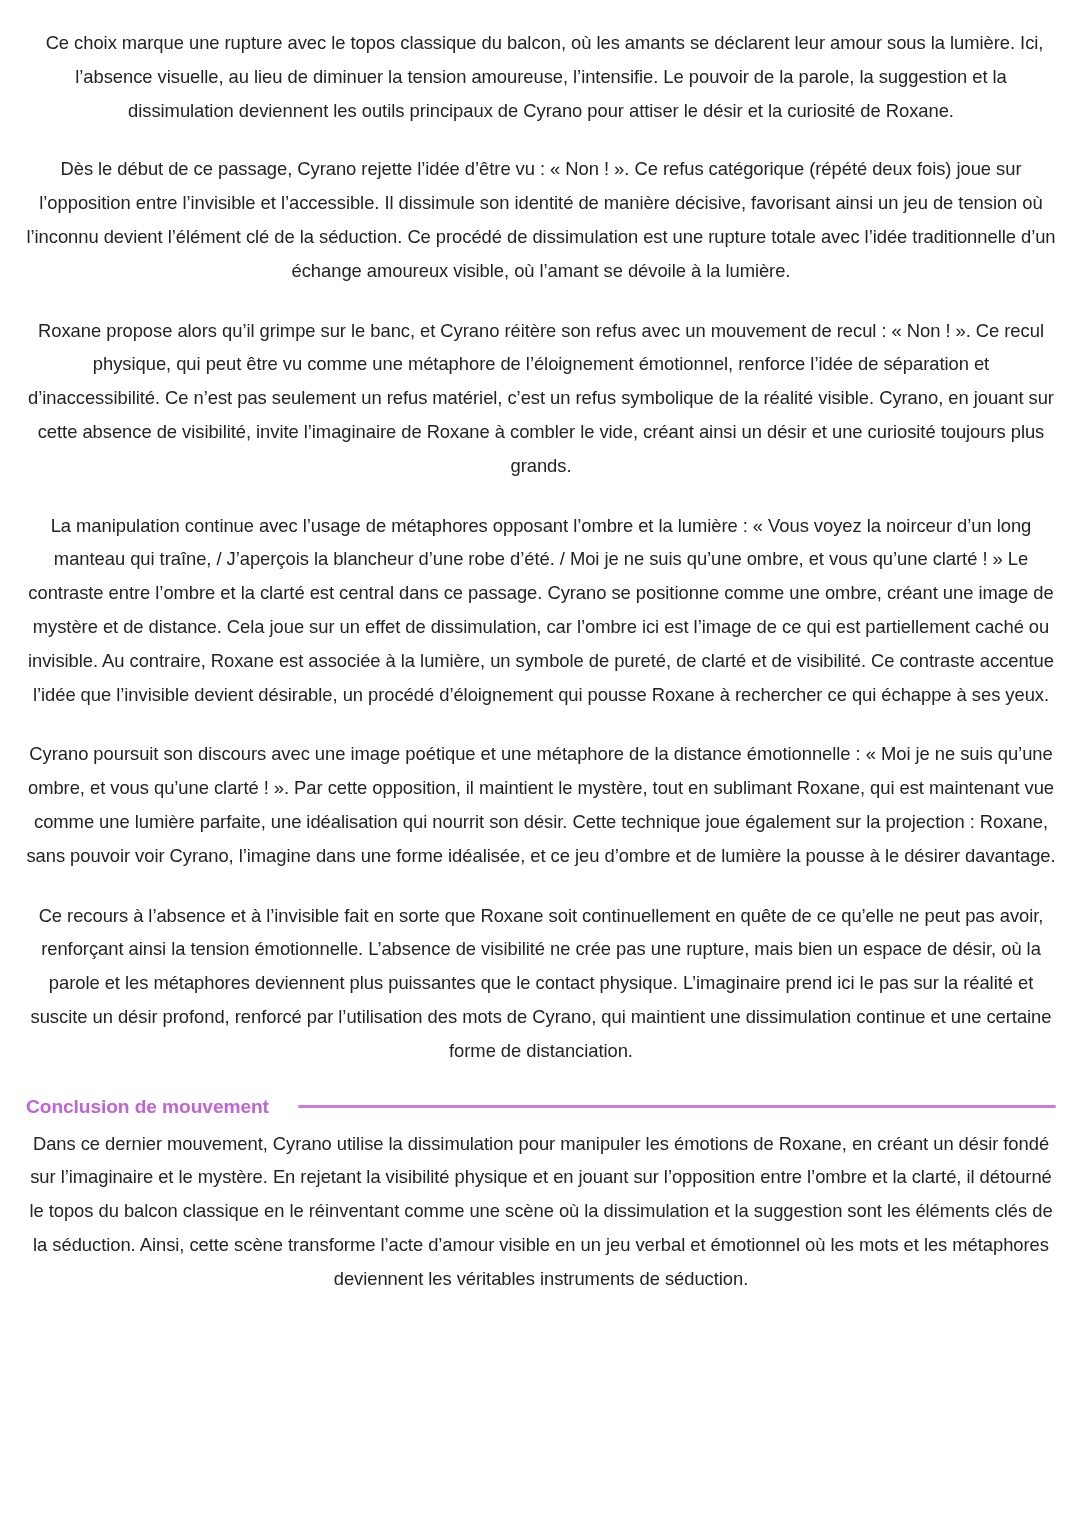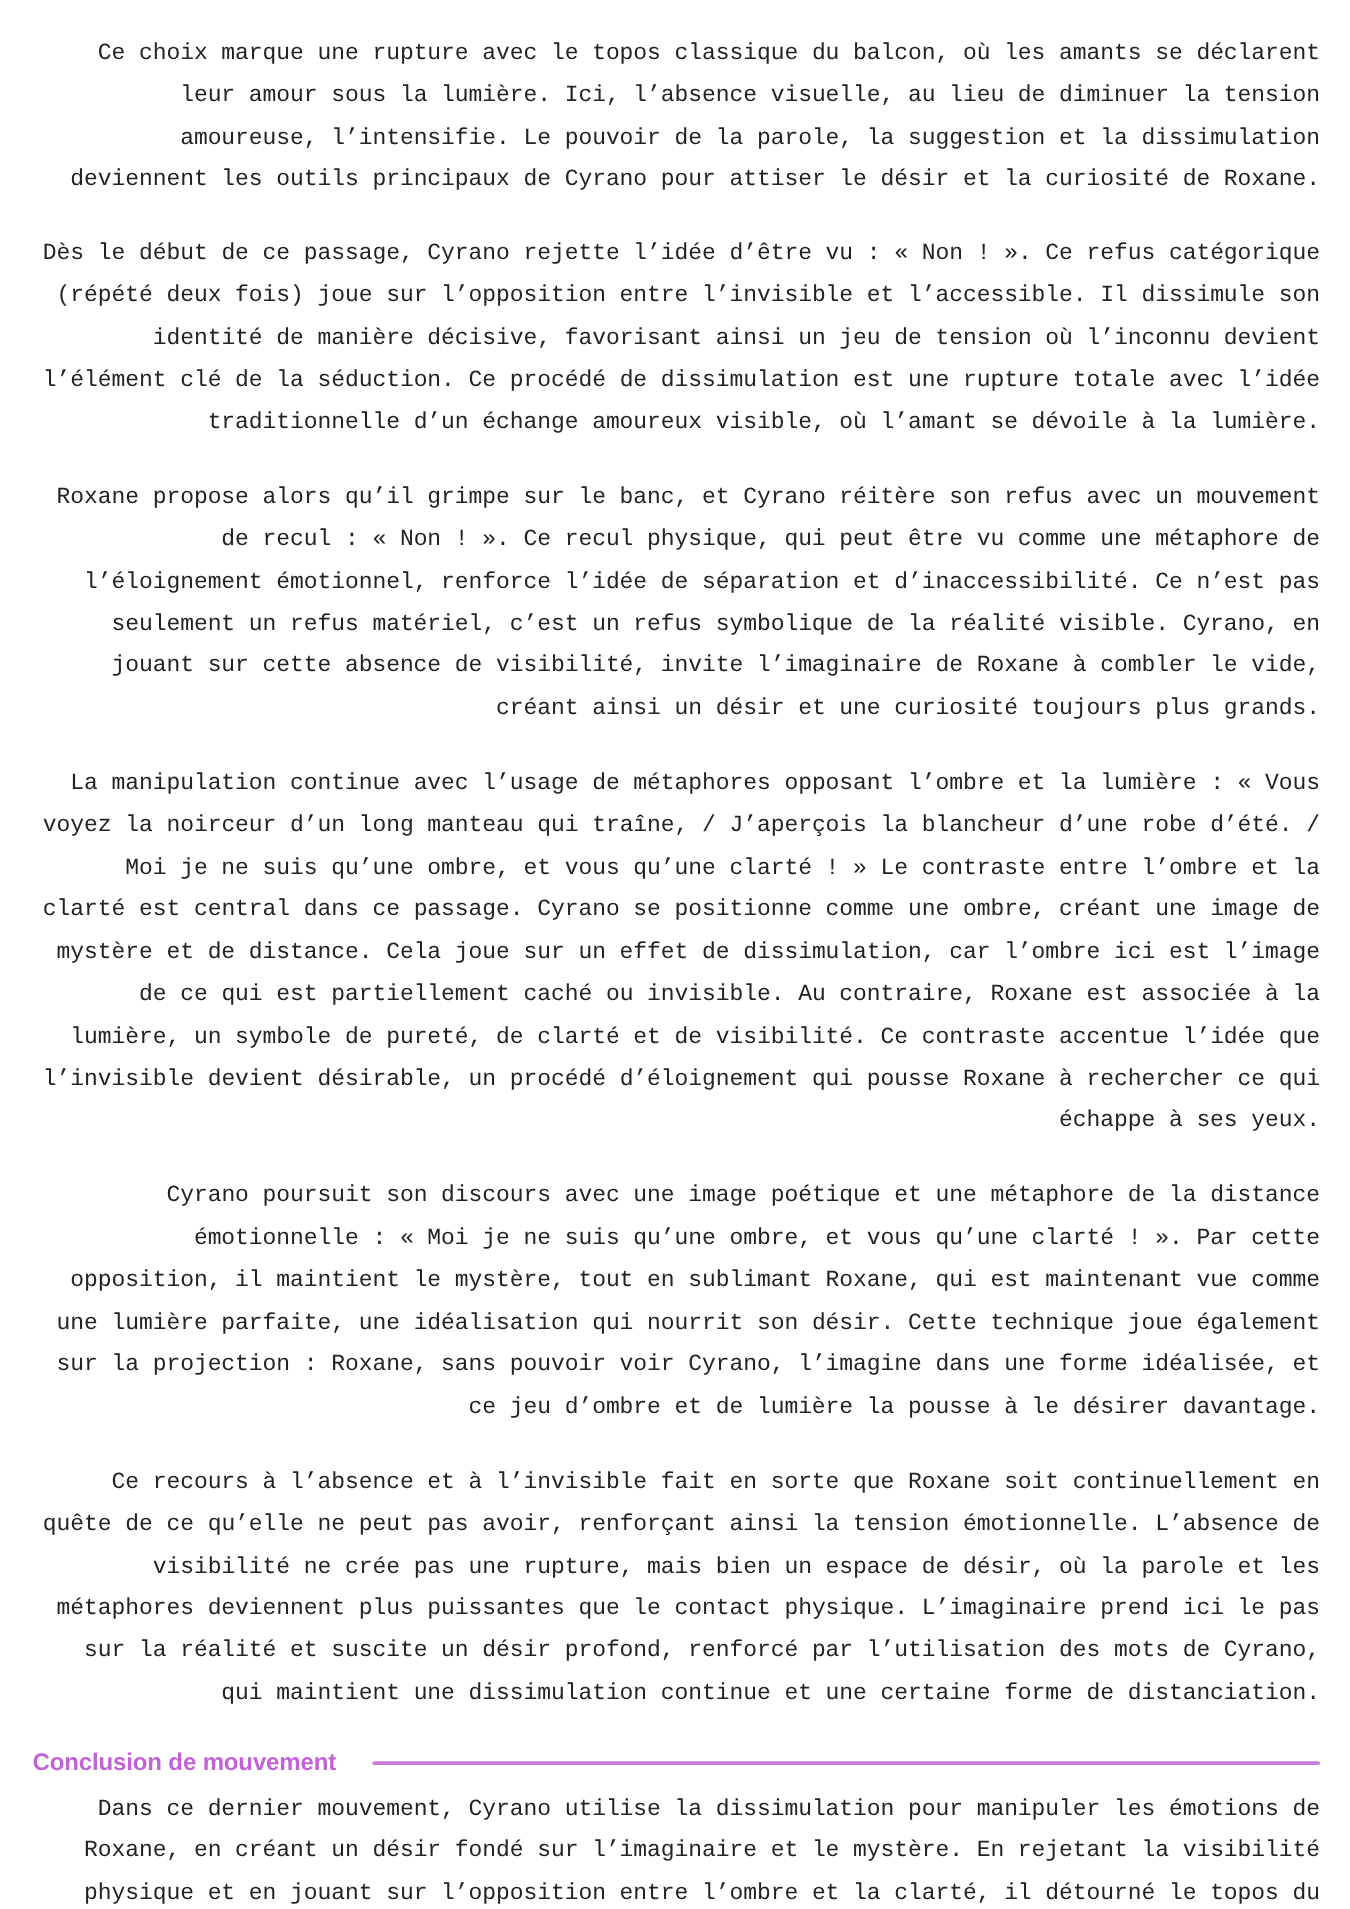--- a/index.html
+++ b/index.html
@@ -20,25 +20,24 @@
     height: 1527px;
     background: #ffffff;
     box-sizing: border-box;
     padding: 26px 24px 0 26px;
   }
   .para {
     font-size: 18.4px;
     line-height: 33.8px;
     color: #232323;
     margin: 0 0 26px 0;
-    text-align: right;
+    text-align: center;
     letter-spacing: -0.05px;
     word-spacing: 0px;
     max-width: 1032px;
-    font-family: Liberation Mono, monospace;
   }
   .para.first {
     text-indent: 7px;
     margin-bottom: 25px;
   }
   .para.last {
     margin-bottom: 12px;
   }
   .section-heading {
     display: flex;

